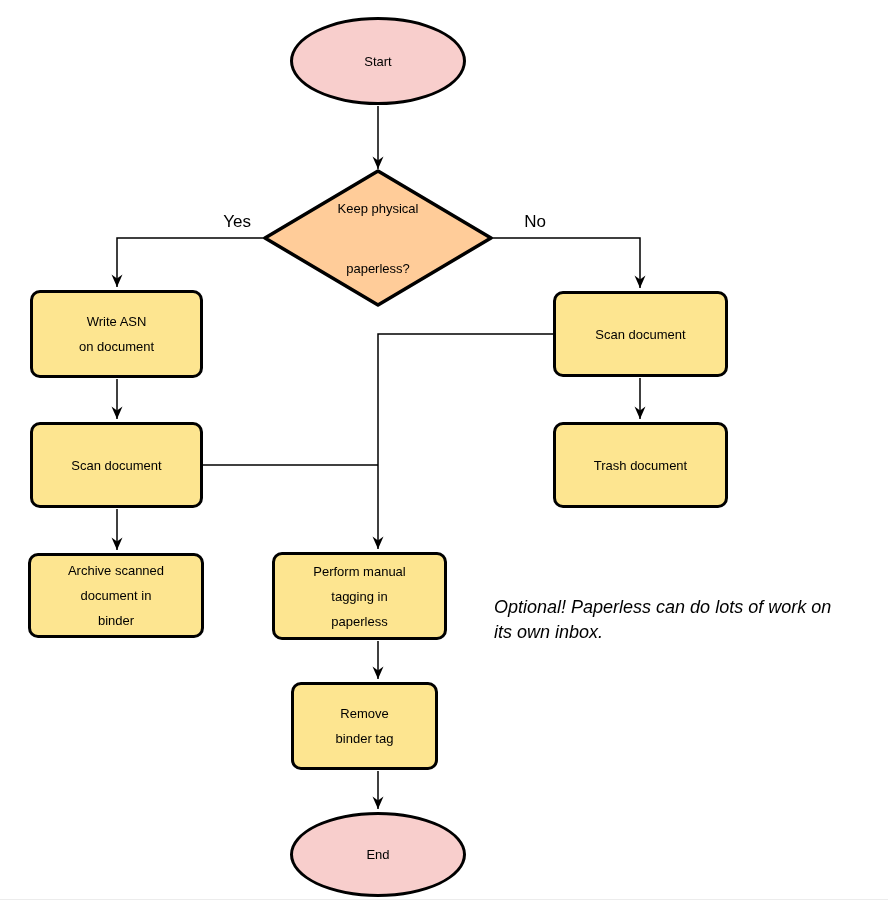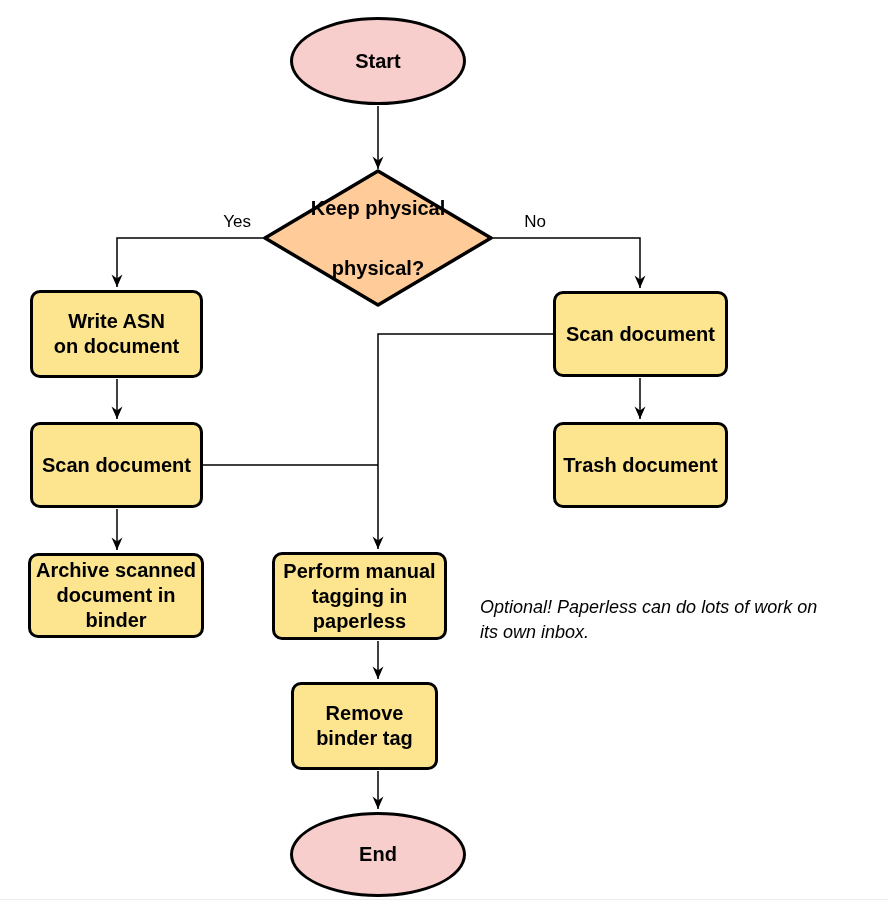--- a/index.html
+++ b/index.html
@@ -15,25 +15,24 @@
   .edge { stroke: #000000; stroke-width: 1.5; fill: none; }
   .decision-poly { stroke: #000000; stroke-width: 3.5; stroke-linejoin: round; }
   .node {
     position: absolute;
     z-index: 2;
     display: flex;
     flex-direction: column;
     align-items: center;
     justify-content: center;
     text-align: right;
-    font-size: 20px;
+    font-size: 13px;
     line-height: 25px;
     color: #000000;
     box-sizing: border-box;
-    font-weight: bold;
   }
   .node .ln { display: block; }
   .rect {
     background: #fde590;
     border: 3px solid #000000;
     border-radius: 10px;
   }
   .ellipse {
     background: #f8cecc;
     border: 3px solid #000000;
@@ -49,21 +48,21 @@
     text-align: right;
   }
   .note {
     position: absolute;
     z-index: 2;
     font-style: italic;
     font-size: 18px;
     line-height: 25px;
     color: #000000;
   }
-  .note .ln { display: block; }
+  .note .ln { display: block; margin-left: 14px; }
   .bottom-line {
     position: absolute;
     left: 0; top: 899px;
     width: 888px; height: 1px;
     background: #ececec;
     z-index: 0;
   }
 </style>
 </head>
 <body>
@@ -90,21 +89,21 @@
     <path class="edge" d="M378,641 L378,679" marker-end="url(#arrow)"></path>
     <path class="edge" d="M378,771 L378,809" marker-end="url(#arrow)"></path>
   </svg>
 
   <div class="node ellipse" style="left:290px; top:17px; width:176px; height:88px;">
     <span class="ln">Start</span>
   </div>
 
   <div class="node decision-label" style="left:288px; top:212px; width:180px; height:52px;gap:35px;">
     <span class="ln">Keep physical</span>
-    <span class="ln">physical?</span>
+    <span class="ln">paperless?</span>
   </div>
 
   <div class="edge-label" style="left:205px; top:212px; width:46px;">Yes</div>
 
   <div class="edge-label" style="left:500px; top:212px; width:46px;">No</div>
 
   <div class="node rect" style="left:30px; top:290px; width:173px; height:88px;">
     <span class="ln">Write ASN</span>
     <span class="ln">on document</span>
   </div>

